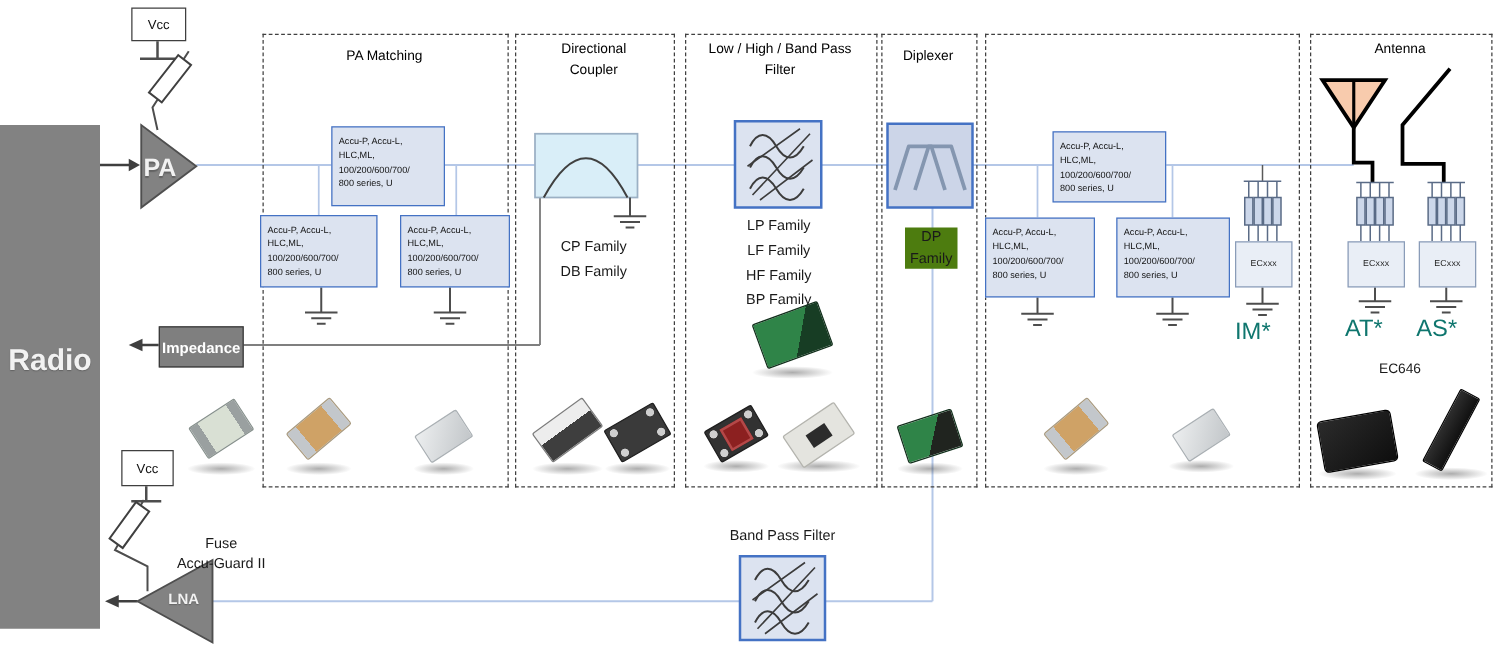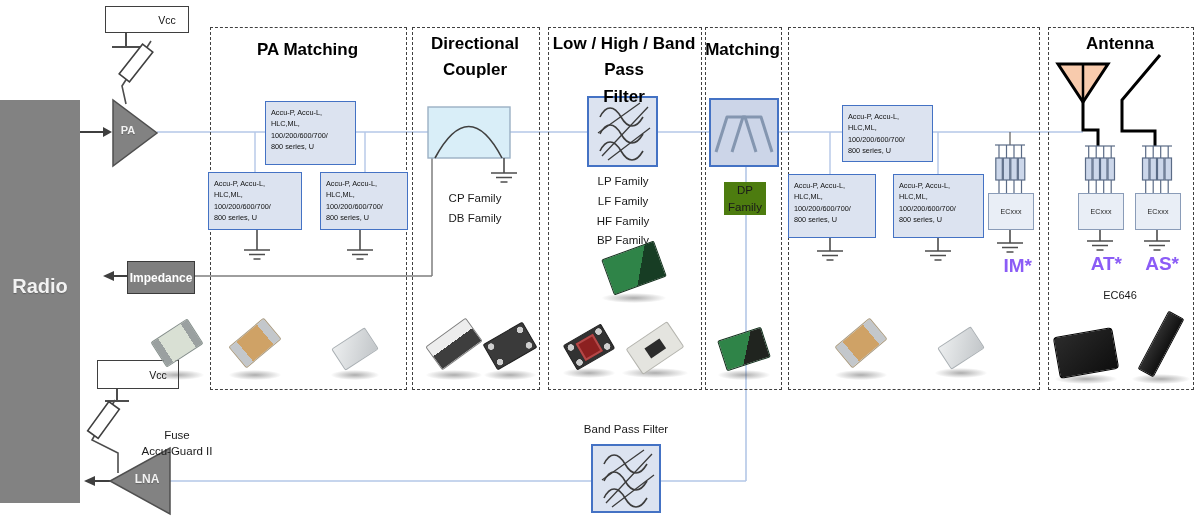--- a/index.html
+++ b/index.html
@@ -4,32 +4,32 @@
 <style>
   html,body{margin:0;padding:0;background:#fff;}
   .stage{position:relative;width:1200px;height:522px;background:#ffffff;overflow:hidden;
          font-family:"Liberation Sans",sans-serif;color:#000;}
   .abs{position:absolute;}
   svg.wires{position:absolute;left:0;top:0;z-index:1;}
   .layer{position:absolute;left:0;top:0;width:1200px;height:522px;z-index:2;pointer-events:none;}
   .layer *{pointer-events:auto;}
 
   .dashed-box{position:absolute;border:1.5px dashed #404040;background:transparent;}
-  .section-title{position:absolute;font-weight:bold;font-size:17px;line-height:1.55;text-align:center;color:#000;}
+  .section-title{position:absolute;font-weight:normal;font-size:11px;line-height:1.55;text-align:center;color:#000;}
   .accu-box{position:absolute;background:#dce3f0;border:1px solid #4472c4;font-size:7.3px;line-height:1.55;
             padding:5px 3px 0 5px;color:#111;}
   .caption{position:absolute;font-size:11.5px;line-height:1.75;text-align:center;color:#1a1a1a;}
   .caption.bgw{background:#4d7c0f;}
   .ec-box{position:absolute;background:#e9eef6;border:1px solid #8a9cb8;display:flex;align-items:center;
           justify-content:center;font-size:7px;color:#222;letter-spacing:.2px;}
-  .tag{position:absolute;font-weight:bold;font-size:19px;color:#8b5cf6;text-align:right;}
+  .tag{position:absolute;font-weight:normal;font-size:19px;color:#0f766e;text-align:left;}
   .gray-fill{background:#828282;}
   .blocklabel{position:absolute;color:#f2f2f2;font-weight:bold;text-align:center;text-shadow:0 1px 1px rgba(0,0,0,.25);}
   .vcc-box{position:absolute;background:#fff;border:1.5px solid #3f3f3f;display:flex;align-items:center;
-           justify-content:center;font-size:10.5px;color:#111;padding-left:40px;}
+           justify-content:center;font-size:10.5px;color:#111;}
   .detector{position:absolute;background:#7f7f7f;border:1.5px solid #3a3a3a;display:flex;align-items:center;
             justify-content:center;color:#fff;font-weight:bold;font-size:12px;}
 
   .photo{position:absolute;}
   .photo::after{content:"";position:absolute;left:6%;right:6%;bottom:0;height:10px;border-radius:50%;
                 background:radial-gradient(ellipse at center,rgba(50,50,50,.40),rgba(0,0,0,0) 72%);}
   .photo .body{position:absolute;left:50%;top:44%;transform:translate(-50%,-50%) rotate(var(--r,0deg));
                border-radius:2px;z-index:1;}
   .photo .mark{position:absolute;left:50%;top:50%;transform:translate(-50%,-50%);display:block;}
 </style>
@@ -137,23 +137,23 @@
       <path d="M938,236 V251 M925,251 H951 M930,255.5 H946 M934.5,260 H941.5"></path>
       <path d="M1010,228 V243 M997,243 H1023 M1002,247.5 H1018 M1006.5,252 H1013.5"></path>
       <path d="M1100,228 V241 M1087,241 H1113 M1092,245.5 H1108 M1096.5,250 H1103.5"></path>
       <path d="M1157,228 V241 M1144,241 H1170 M1149,245.5 H1165 M1153.5,250 H1160.5"></path>
     </g>
   </svg>
 
   <div class="layer">
 
     <div class="abs gray-fill" style="left:0;top:100px;width:80px;height:403px;"></div>
-    <div class="blocklabel" style="left:0;top:275px;width:80px;font-size:20px;">Radio</div>
-
-    <div class="blocklabel" style="left:112px;top:124px;width:32px;font-size:11px;">PA</div>
+    <div class="blocklabel" style="left:0;top:275px;width:80px;font-size:24px;">Radio</div>
+
+    <div class="blocklabel" style="left:112px;top:124px;width:32px;font-size:20px;">PA</div>
     <div class="blocklabel" style="left:125px;top:472px;width:44px;font-size:12px;">LNA</div>
 
     <div class="vcc-box" style="left:105px;top:6px;width:42px;height:25px;">Vcc</div>
     <div class="vcc-box" style="left:97px;top:360px;width:40px;height:27px;">Vcc</div>
 
     <div class="detector" style="left:127px;top:261px;width:66px;height:31px;">Impedance</div>
 
     <div class="caption" style="left:128px;top:427px;width:98px;line-height:1.4;">
       <div>Fuse</div>
       <div>Accu-Guard II</div>
@@ -168,21 +168,21 @@
 
     <div class="section-title" style="left:210px;top:37px;width:195px;">PA Matching</div>
     <div class="section-title" style="left:412px;top:31px;width:126px;">
       <div>Directional</div>
       <div>Coupler</div>
     </div>
     <div class="section-title" style="left:544px;top:31px;width:160px;">
       <div>Low / High / Band Pass</div>
       <div>Filter</div>
     </div>
-    <div class="section-title" style="left:705px;top:37px;width:75px;">Matching</div>
+    <div class="section-title" style="left:705px;top:37px;width:75px;">Diplexer</div>
     <div class="section-title" style="left:1048px;top:31px;width:144px;">Antenna</div>
 
     <div class="accu-box" style="left:265px;top:101px;width:81px;height:57px;">
       <div>Accu-P, Accu-L,</div>
       <div>HLC,ML,</div>
       <div>100/200/600/700/</div>
       <div>800 series, U</div>
     </div>
     <div class="accu-box" style="left:208px;top:172px;width:84px;height:51px;">
       <div>Accu-P, Accu-L,</div>

